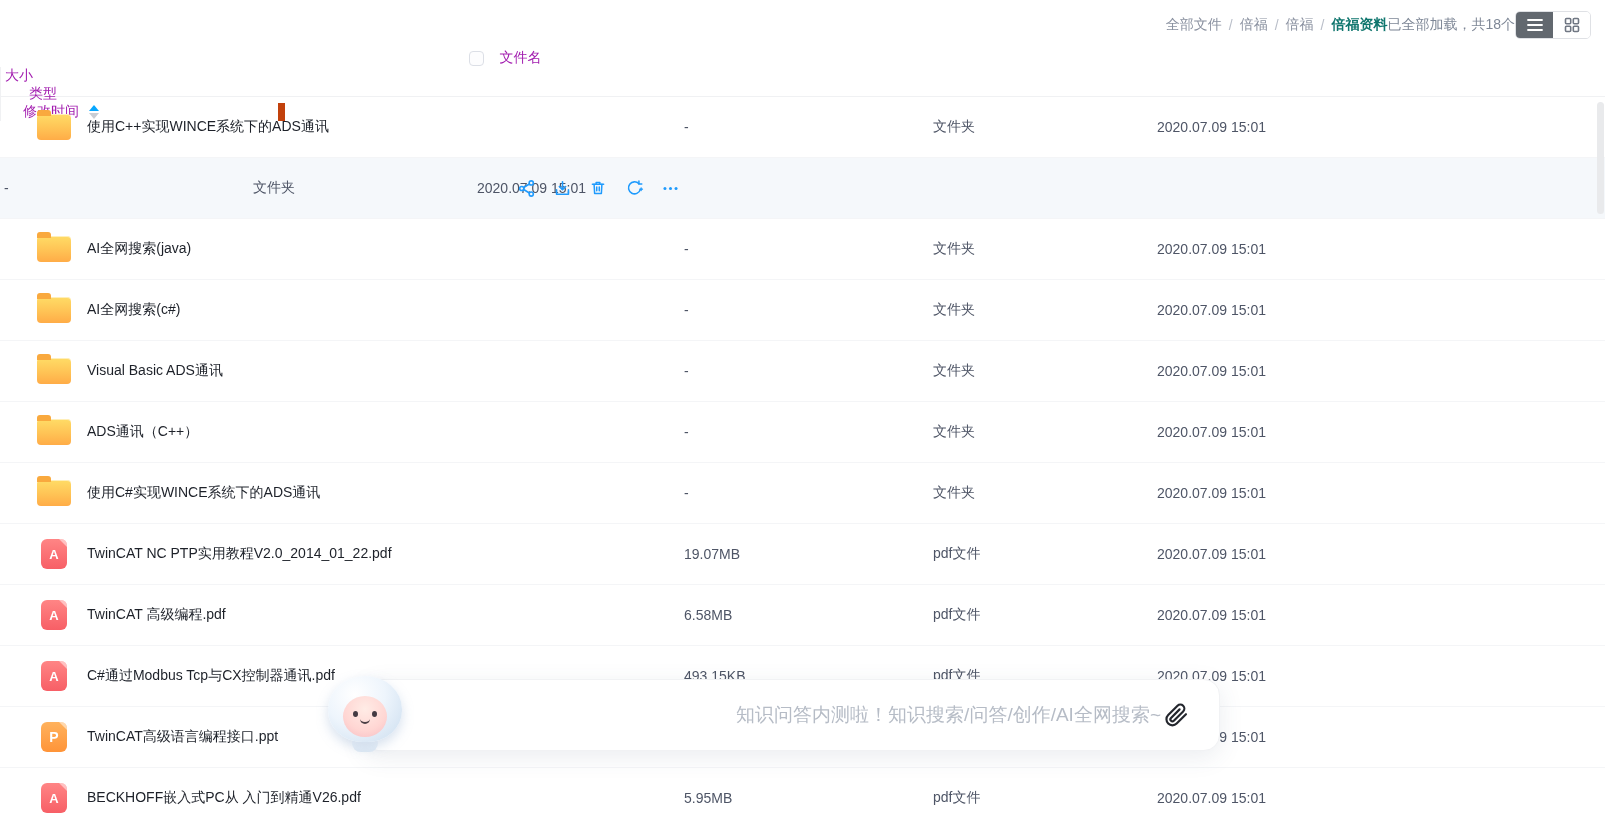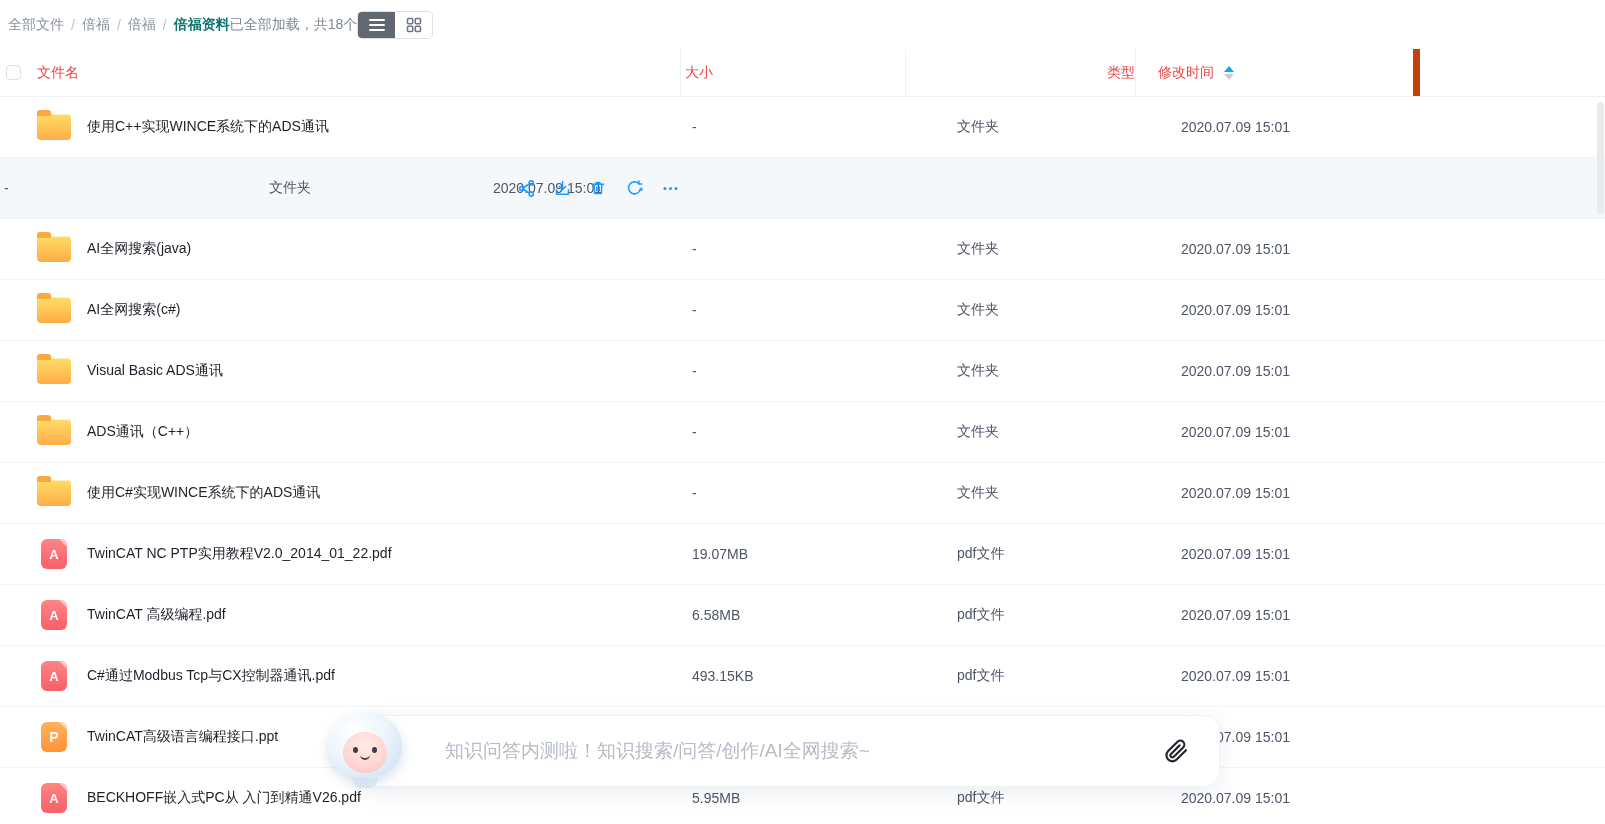--- a/index.html
+++ b/index.html
@@ -1,46 +1,46 @@
 <!DOCTYPE html>
 <html><head>
 <meta charset="utf-8">
 <style>
   * { margin:0; padding:0; box-sizing:border-box; }
   html,body { width:1605px; height:824px; overflow:hidden; background:#fff;
     font-family:"Liberation Sans","DejaVu Sans",sans-serif; }
   .page { position:relative; width:1605px; height:824px; background:#fff; }
 
   
-  .topbar { height:49px; display:flex; align-items:center; justify-content:flex-start; padding:0 14px 0 8px; }
+  .topbar { height:49px; display:flex; align-items:center; justify-content:flex-end; padding:0 14px 0 8px; }
   .crumbs { display:flex; align-items:center; font-size:14px; color:#8a91a0; }
   .crumbs .sep { margin:0 7px; color:#b9bec8; }
   .crumbs .link { color:#8a91a0; cursor:pointer; }
   .crumbs .current { color:#0f766e; font-weight:700; }
   .top-right { display:flex; align-items:center; }
   .load-status { font-size:14px; color:#7e8796; }
   .view-toggle { display:flex; border:1px solid #dfe1e5; border-radius:5px; overflow:hidden; }
   .view-btn { width:37px; height:26px; display:flex; align-items:center; justify-content:center; background:#fff; cursor:pointer; }
   .view-btn.active { background:#62686f; }
 
   
-  .thead { display:flex; height:48px; align-items:center; border-bottom:1px solid #f0f1f3; font-size:14px; color:#ef4444; }
+  .thead { display:flex; height:48px; align-items:center; border-bottom:1px solid #f0f1f3; font-size:14px; color:#a21caf;flex-direction:column; }
   .col-name { width:680px; display:flex; align-items:center; padding-left:6px; }
   .col-size { width:225px; padding-left:4px; }
-  .col-type { width:230px; padding-left:36px;justify-content:flex-end; }
+  .col-type { width:230px; padding-left:28px; }
   .col-time { width:285px; padding-left:22px; display:flex; align-items:center; }
   .col-fill { flex:1; }
   .thead .col-size,.thead .col-type,.thead .col-time { align-self:stretch; display:flex; align-items:center; border-left:1px solid #f0f1f3; }
   .thead .col-time { border-right:7px solid #c2410c; }
   .sort { display:inline-flex; flex-direction:column; gap:2px; margin-left:10px; cursor:pointer; }
 
   .checkbox { width:15px; height:15px; border:1px solid #dcdfe6; border-radius:4px; background:#fdfdfe; flex:0 0 auto; }
   .thead .checkbox { margin-left:0; }
 
-  .row { display:flex; height:61px; align-items:center; border-bottom:1px solid #f4f5f7; font-size:14px; color:#4e5566; position:relative;gap:8px; }
+  .row { display:flex; height:61px; align-items:center; border-bottom:1px solid #f4f5f7; font-size:14px; color:#4e5566; position:relative; }
   .row .name-text { color:#1d2129; margin-left:16px; cursor:pointer; }
   .row.hovered { background:#f5f8fb; }
   .row .checkbox { visibility:hidden; }
   .row.hovered .checkbox { visibility:visible; }
   .row .icon-wrap { margin-left:16px; width:34px; display:flex; justify-content:center; flex:0 0 auto; }
 
   
   .folder { width:34px; height:26px; border-radius:3px 4px 4px 4px; position:relative;
     background:linear-gradient(180deg,#ffdc66 0%,#ffc355 55%,#ffac47 100%);
     box-shadow:inset 0 1px 0 rgba(255,255,255,.55); }
@@ -54,21 +54,21 @@
     border-width:0 8px 8px 0; border-color:transparent rgba(255,255,255,.5) transparent transparent;
     border-radius:0 6px 0 2px; }
   .badge.pdf { background:linear-gradient(180deg,#ff8585 0%,#f75f66 100%); }
   .badge.ppt { background:linear-gradient(180deg,#ffb25d 0%,#ff9438 100%); font-size:14px; }
 
   
   .actions { position:absolute; left:515px; top:0; height:100%; display:flex; align-items:center; gap:14px; color:#1f9bfd; }
   .act { width:22px; height:22px; display:flex; align-items:center; justify-content:center; cursor:pointer; }
 
   
-  .assistant { position:absolute; left:328px; top:710px; width:894px; height:80px; z-index:30; }
+  .assistant { position:absolute; left:328px; top:674px; width:894px; height:80px; z-index:30;text-align:right; }
   .ai-bar { position:absolute; left:34px; top:5px; width:858px; height:72px; background:#fff;
     border:1px solid #f1f2f4; border-radius:16px; box-shadow:0 6px 24px rgba(60,80,110,.10);
     display:flex; align-items:center; padding:0 28px 0 82px; }
   .ai-placeholder { font-size:19px; color:#b6bcc6; flex:1; white-space:nowrap; overflow:hidden; }
   .ai-attach { width:30px; height:30px; display:flex; align-items:center; justify-content:center; color:#23262d; cursor:pointer; }
   .ai-avatar { position:absolute; left:0; top:0; width:78px; height:80px; z-index:2; cursor:pointer; }
   .ai-head { position:absolute; left:0; top:2px; width:74px; height:66px; border-radius:50% 50% 47% 47%;
     background:radial-gradient(circle at 36% 28%,#ffffff 0%,#eef5fc 45%,#d4e3f2 85%,#c7d9ec 100%);
     box-shadow:0 5px 12px rgba(140,170,205,.35); }
   .ai-face { position:absolute; left:15px; top:20px; width:44px; height:41px; border-radius:50%;

